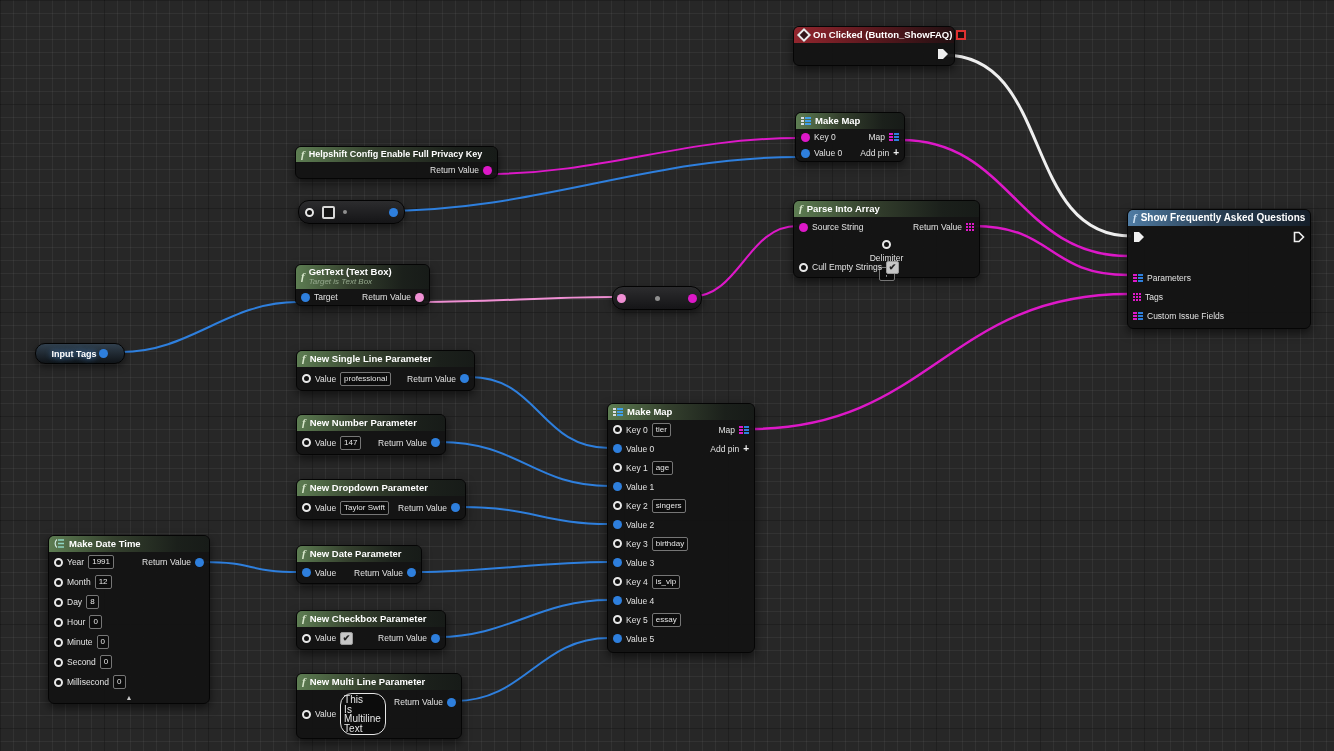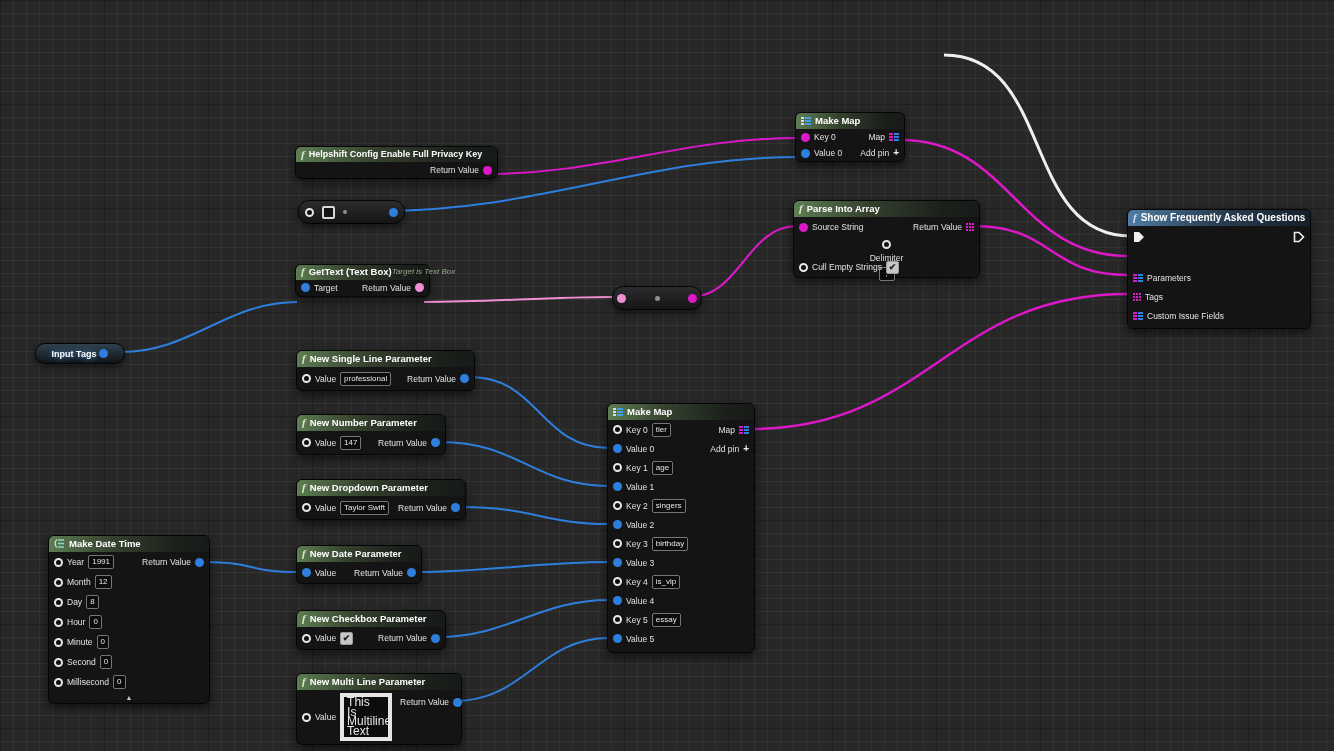--- a/index.html
+++ b/index.html
@@ -30,21 +30,21 @@
   }
   .hdr{
     display:flex;align-items:center;gap:4px;
     padding:2px 6px 3px 5px; border-radius:5px 5px 0 0;
     font-weight:bold;font-size:9.5px;color:#fff;white-space:nowrap;
   }
   .hdr-green{background:linear-gradient(90deg,#5d7d52 0%,#35412e 40%,#1b201b 80%,#171b18 100%);}
   .hdr-blue {background:linear-gradient(90deg,#4f7ca4 0%,#2c4257 45%,#151f2a 100%);}
   .hdr-red  {background:linear-gradient(90deg,#93262e 0%,#5a181e 50%,#221012 100%);}
   .hdr .sub{display:block;font-weight:normal;font-style:italic;font-size:8px;color:#95a98d;margin-top:1px;}
-  .hdr-wrap{display:flex;line-height:1.05;}
+  .hdr-wrap{display:flex;flex-direction:column;line-height:1.05;}
   .ficon{font-family:"Liberation Serif",serif;font-style:italic;font-weight:bold;font-size:11px;line-height:9px;}
   .ficon.g{color:#d9e8cd;} .ficon.b{color:#cfe2f4;}
 
   .row{display:flex;align-items:center;gap:4px;padding:3px 5px;}
   .row .sp{flex:1;}
   .lbl{white-space:nowrap;color:#e3e3e3;}
   .pin{width:9px;height:9px;border-radius:50%;flex:none;}
   .pin.ring{width:5px;height:5px;border:2px solid;background:#101010;}
   .p-mag{background:#dd18c8;} .r-mag{border-color:#dd18c8;}
   .p-blue{background:#2e7fdd;}
@@ -84,22 +84,22 @@
   }
   .varpill{
     position:absolute;background:linear-gradient(180deg,#31404e,#101418);
     border:1px solid #030303;border-radius:10px;box-shadow:0 3px 7px rgba(0,0,0,.5);
     display:flex;align-items:center;justify-content:center;gap:3px;
     font-size:9px;font-weight:bold;color:#fff;
   }
   .varpill .t{text-shadow:0 0 6px rgba(90,170,255,.95);}
   .collapse{display:flex;justify-content:center;align-items:center;height:11px;color:#c9c9c9;font-size:7px;}
   .mm-row{height:19px;padding:0 5px;}
-  .ml-box{border:4px solid #e5e5e5;background:rgba(8,8,8,.65);border-radius:0;
-          font-size:12px;line-height:9.5px;color:#e6e6e6;padding:1px 3px;width:38px;}
+  .ml-box{border:1px solid #e5e5e5;background:rgba(8,8,8,.65);border-radius:12px;
+          font-size:10px;line-height:9.5px;color:#e6e6e6;padding:1px 3px;width:38px;}
 </style>
 </head>
 <body>
 
 <div id="canvas">
 
   <svg id="wires" viewBox="0 0 1334 751">
     <path class="w-exec" d="M944,55 C1054,55 1021,236 1131,236"></path>
     <path class="w-mag" d="M485,174 C605,174 679,138 799,138"></path>
     <path class="w-blue" d="M380,211 C540,211 646,157 799,157"></path>
@@ -111,20 +111,33 @@
     <path class="w-blue" d="M121,352 C191,352 227,302 297,302"></path>
     <path class="w-blue" d="M204,562 C254,562 248,572 298,572"></path>
     <path class="w-blue" d="M470,377 C539,377 540,448 609,448"></path>
     <path class="w-blue" d="M440,442 C519,442 534,486 609,486"></path>
     <path class="w-blue" d="M462,507 C532,507 544,524 609,524"></path>
     <path class="w-blue" d="M418,572 C488,572 539,562 609,562"></path>
     <path class="w-blue" d="M438,637 C508,637 539,600 609,600"></path>
     <path class="w-blue" d="M455,701 C525,701 539,638 609,638"></path>
   </svg>
 
+  <div class="node" style="left:793px;top:26px;width:160px;">
+    <div class="hdr hdr-red">
+      <span class="diamond"></span>
+      <span>On Clicked (Button_ShowFAQ)</span>
+      <span class="delegate"></span>
+    </div>
+    <div class="row" style="height:16px;">
+      <span class="sp"></span>
+      <svg class="exec" width="12" height="12">
+          <path d="M1 1 L6 1 L11 6 L6 11 L1 11 Z" fill="#efefef"></path>
+        </svg>
+    </div>
+  </div>
 
   <div class="node" style="left:795px;top:112px;width:108px;">
     <div class="hdr hdr-green">
       <span class="icon-map-hdr">
           <i></i>
           <i></i>
           <i></i>
           <i></i>
           <i></i>
           <i></i>

